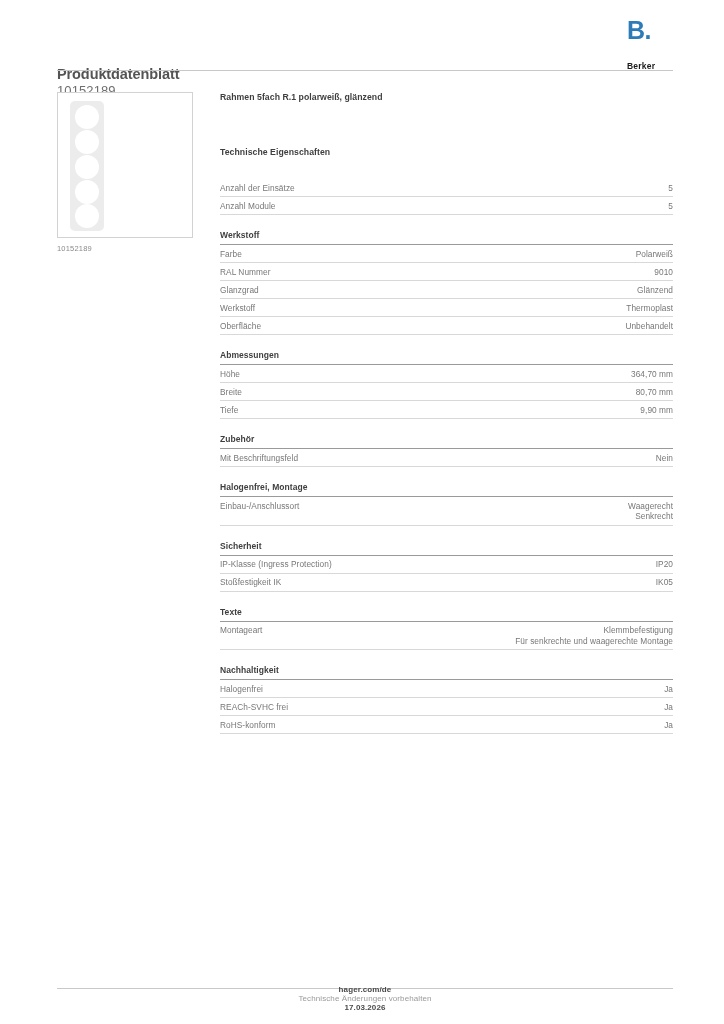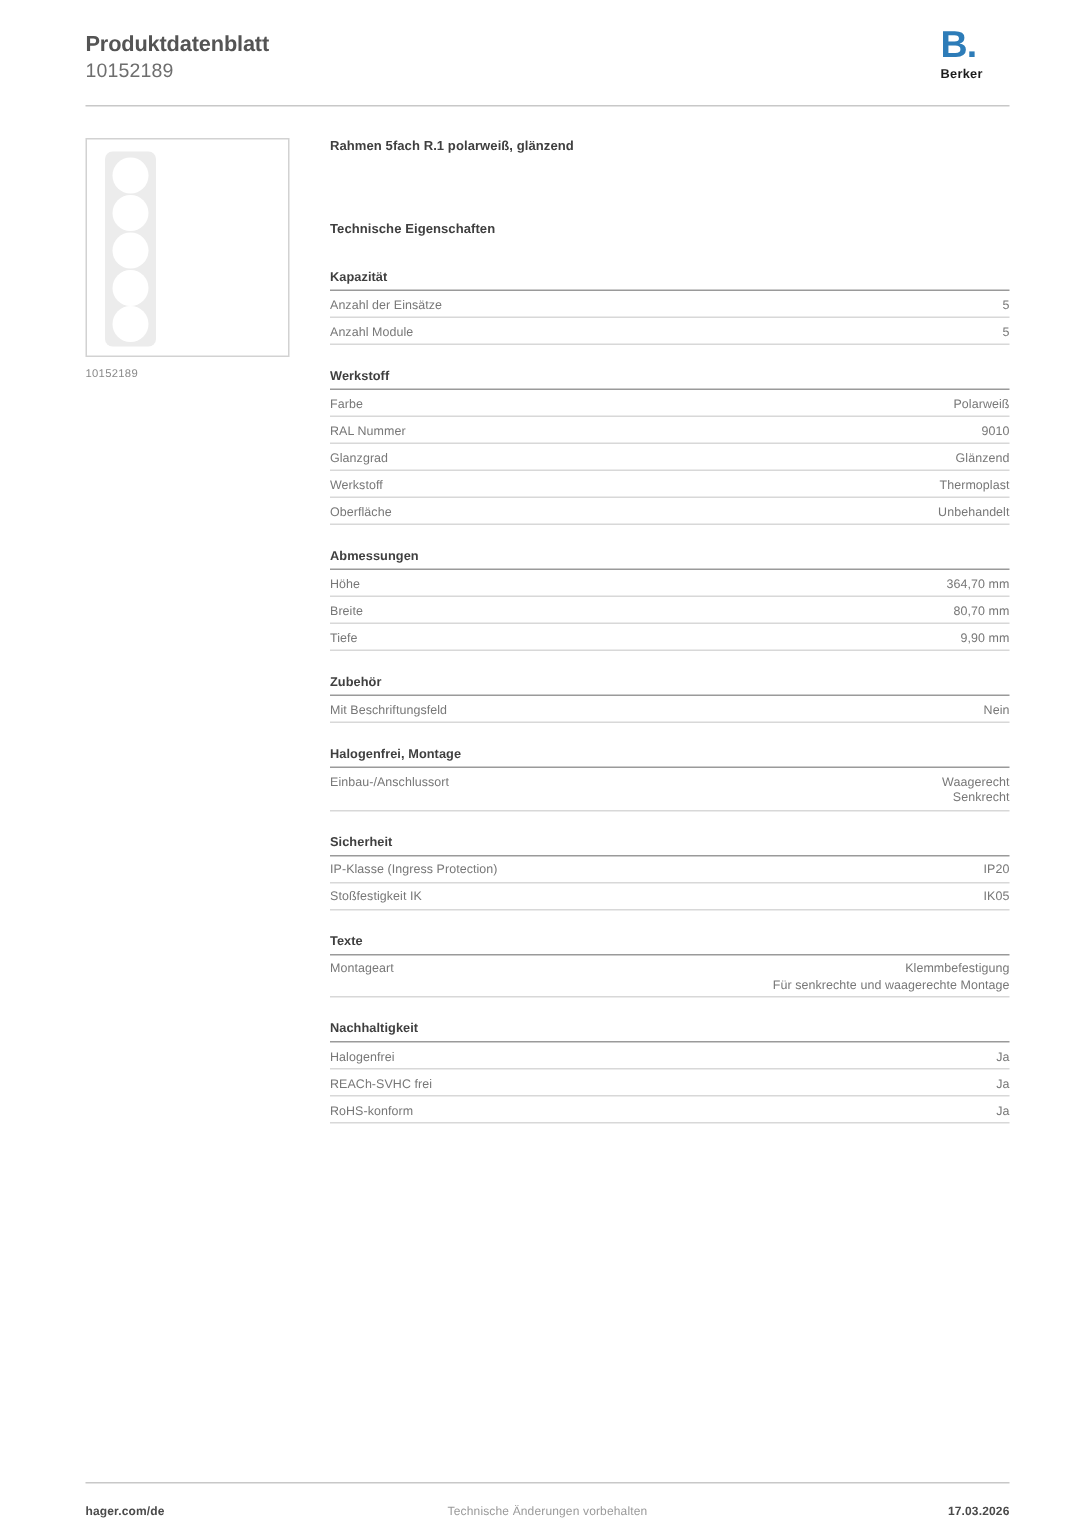--- a/index.html
+++ b/index.html
@@ -21,20 +21,21 @@
     position: absolute;
     left: 57px; top: 22px;
     width: 616px;
   }
   .header-title {
     font-size: 14.5px;
     font-weight: bold;
     color: #545454;
     letter-spacing: -0.1px;
     line-height: 17px;
+    margin-top: 44px;
   }
   .header-subtitle {
     font-size: 13px;
     font-weight: normal;
     color: #6e6e6e;
     line-height: 16px;
     letter-spacing: 0.1px;
   }
   .header-rule {
     position: absolute;
@@ -56,21 +57,21 @@
     color: #2d7cb8;
     line-height: 24px;
     letter-spacing: -0.5px;
   }
   .logo-word {
     font-size: 8.5px;
     font-weight: bold;
     color: #1b1b1b;
     line-height: 10px;
     letter-spacing: 0.2px;
-    margin-top: 2px;
+    margin-top: 19px;
   }
 
   
   .product-figure {
     position: absolute;
     left: 57px; top: 92px;
     width: 136px;
   }
   .product-box {
     width: 136px; height: 146px;
@@ -168,20 +169,21 @@
     left: 57px; bottom: 35px;
     width: 616px; height: 1px;
     background: #c8c8c8;
   }
   .footer {
     position: absolute;
     left: 57px; bottom: 12px;
     width: 616px;
     display: flex;
     align-items: center;
+    flex-direction: column;
   }
   .footer-left {
     font-size: 8px;
     font-weight: bold;
     color: #4a4a4a;
     letter-spacing: 0.1px;
     flex: 1 1 0;
     text-align: left;
   }
   .footer-center {
@@ -227,21 +229,20 @@
       </div>
     </div>
     <div class="product-caption">10152189</div>
   </div>
 
   <div class="content">
     <div class="product-name">Rahmen 5fach R.1 polarweiß, glänzend</div>
     <div class="section-intro">Technische Eigenschaften</div>
     <div id="groups-container">
         <div class="spec-group">
-          <div class="group-title">Kapazität</div>
           <div class="spec-row">
             <div class="spec-label">Anzahl der Einsätze</div>
             <div class="spec-value">5</div>
           </div>
           <div class="spec-row">
             <div class="spec-label">Anzahl Module</div>
             <div class="spec-value">5</div>
           </div>
         </div>
         <div class="spec-group">

